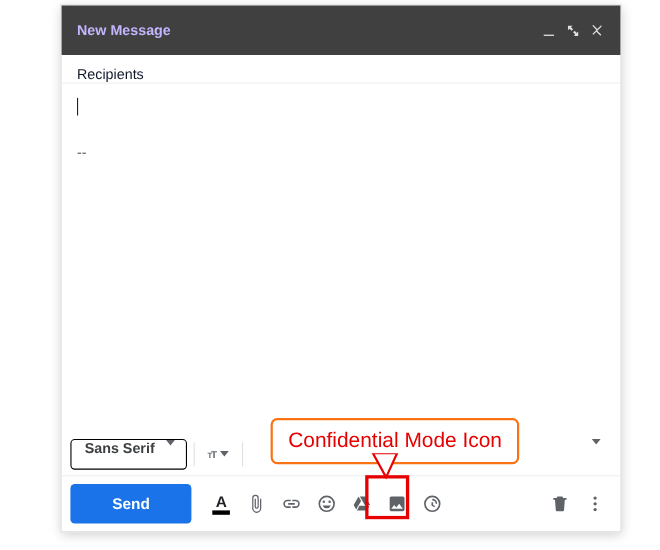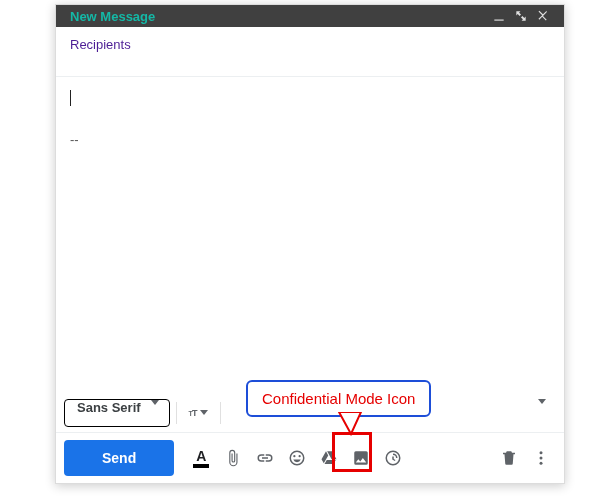--- a/index.html
+++ b/index.html
@@ -18,43 +18,43 @@
     width: 510px;
     height: 480px;
     border: 1px solid #dcdcdc;
     box-shadow: 0 2px 10px rgba(0,0,0,0.2);
     background: #fff;
     display: flex;
     flex-direction: column;
   }
   .titlebar {
     background: #404040;
-    color: #14b8a6;
-    height: 22px;
+    color: #c4b5fd;
+    height: 45px;
     display: flex;
     align-items: center;
     padding: 0 10px 0 14px;
     font-size: 13px;
     font-weight: bold;
   }
   .titlebar .spacer { flex: 1; }
   .titlebar .winbtn {
     width: 22px;
     height: 22px;
     display: flex;
     align-items: center;
     justify-content: center;
     cursor: pointer;
     color: #e0e0e0;
   }
   .titlebar .winbtn svg { width: 14px; height: 14px; }
   .field {
-    padding: 10px 14px 24px;
+    padding: 10px 14px 0;
     border-bottom: 1px solid #eceff1;
-    color: #4c1d95;
+    color: #0f172a;
     font-size: 13px;
   }
   .body-area {
     flex: 1;
     padding: 12px 14px;
     font-size: 13px;
     color: #222;
     position: relative;
   }
   .cursor {
@@ -156,25 +156,25 @@
   .textcolor-icon .A { font-size:14px;font-weight:bold;color:#202124; }
   .textcolor-icon .bar { width:16px;height:4px;background:#000;margin-top:1px; }
   .bottom-spacer { flex:1; }
   .highlight-box {
     position: absolute;
     border: 3px solid #e60000;
     pointer-events: none;
   }
   .callout {
     position: absolute;
-    border: 2px solid #1d4ed8;
+    border: 2px solid #f97316;
     border-radius: 6px;
     background: #fff;
     color: #e60000;
-    font-size: 15px;
+    font-size: 19px;
     padding: 8px 14px;
     pointer-events: none;
   }
   .callout-tail {
     position: absolute;
     pointer-events: none;
   }
 </style>
 </head>
 <body>

